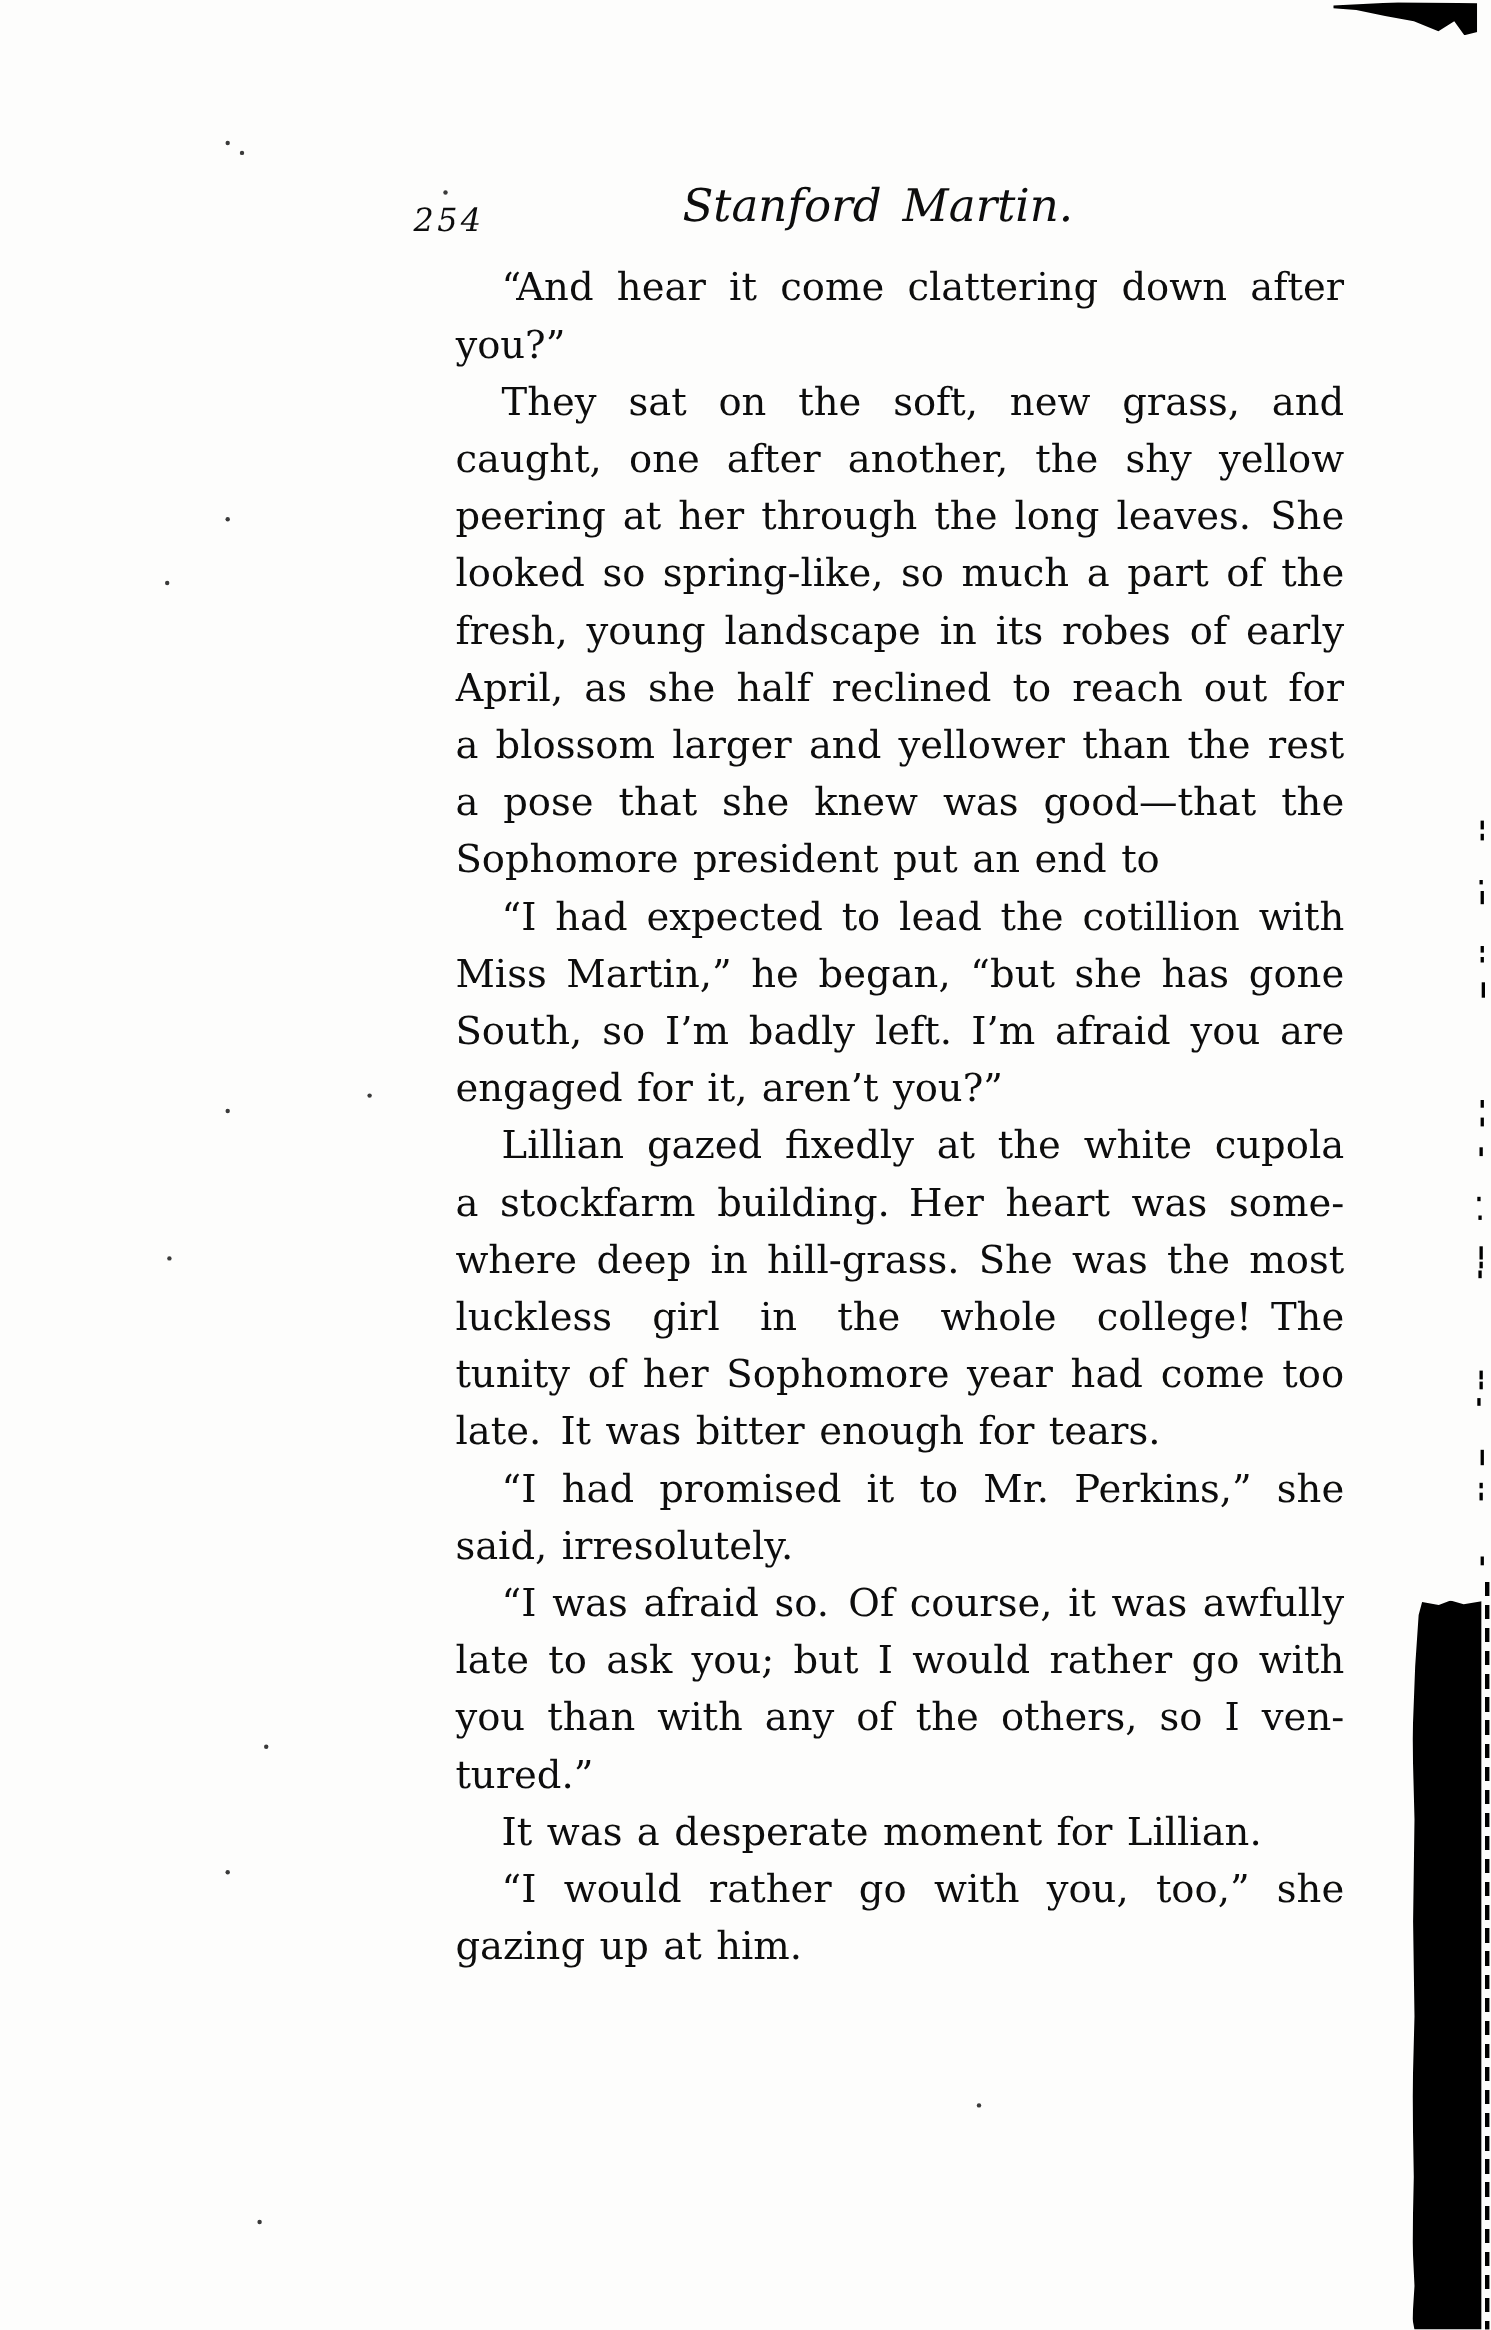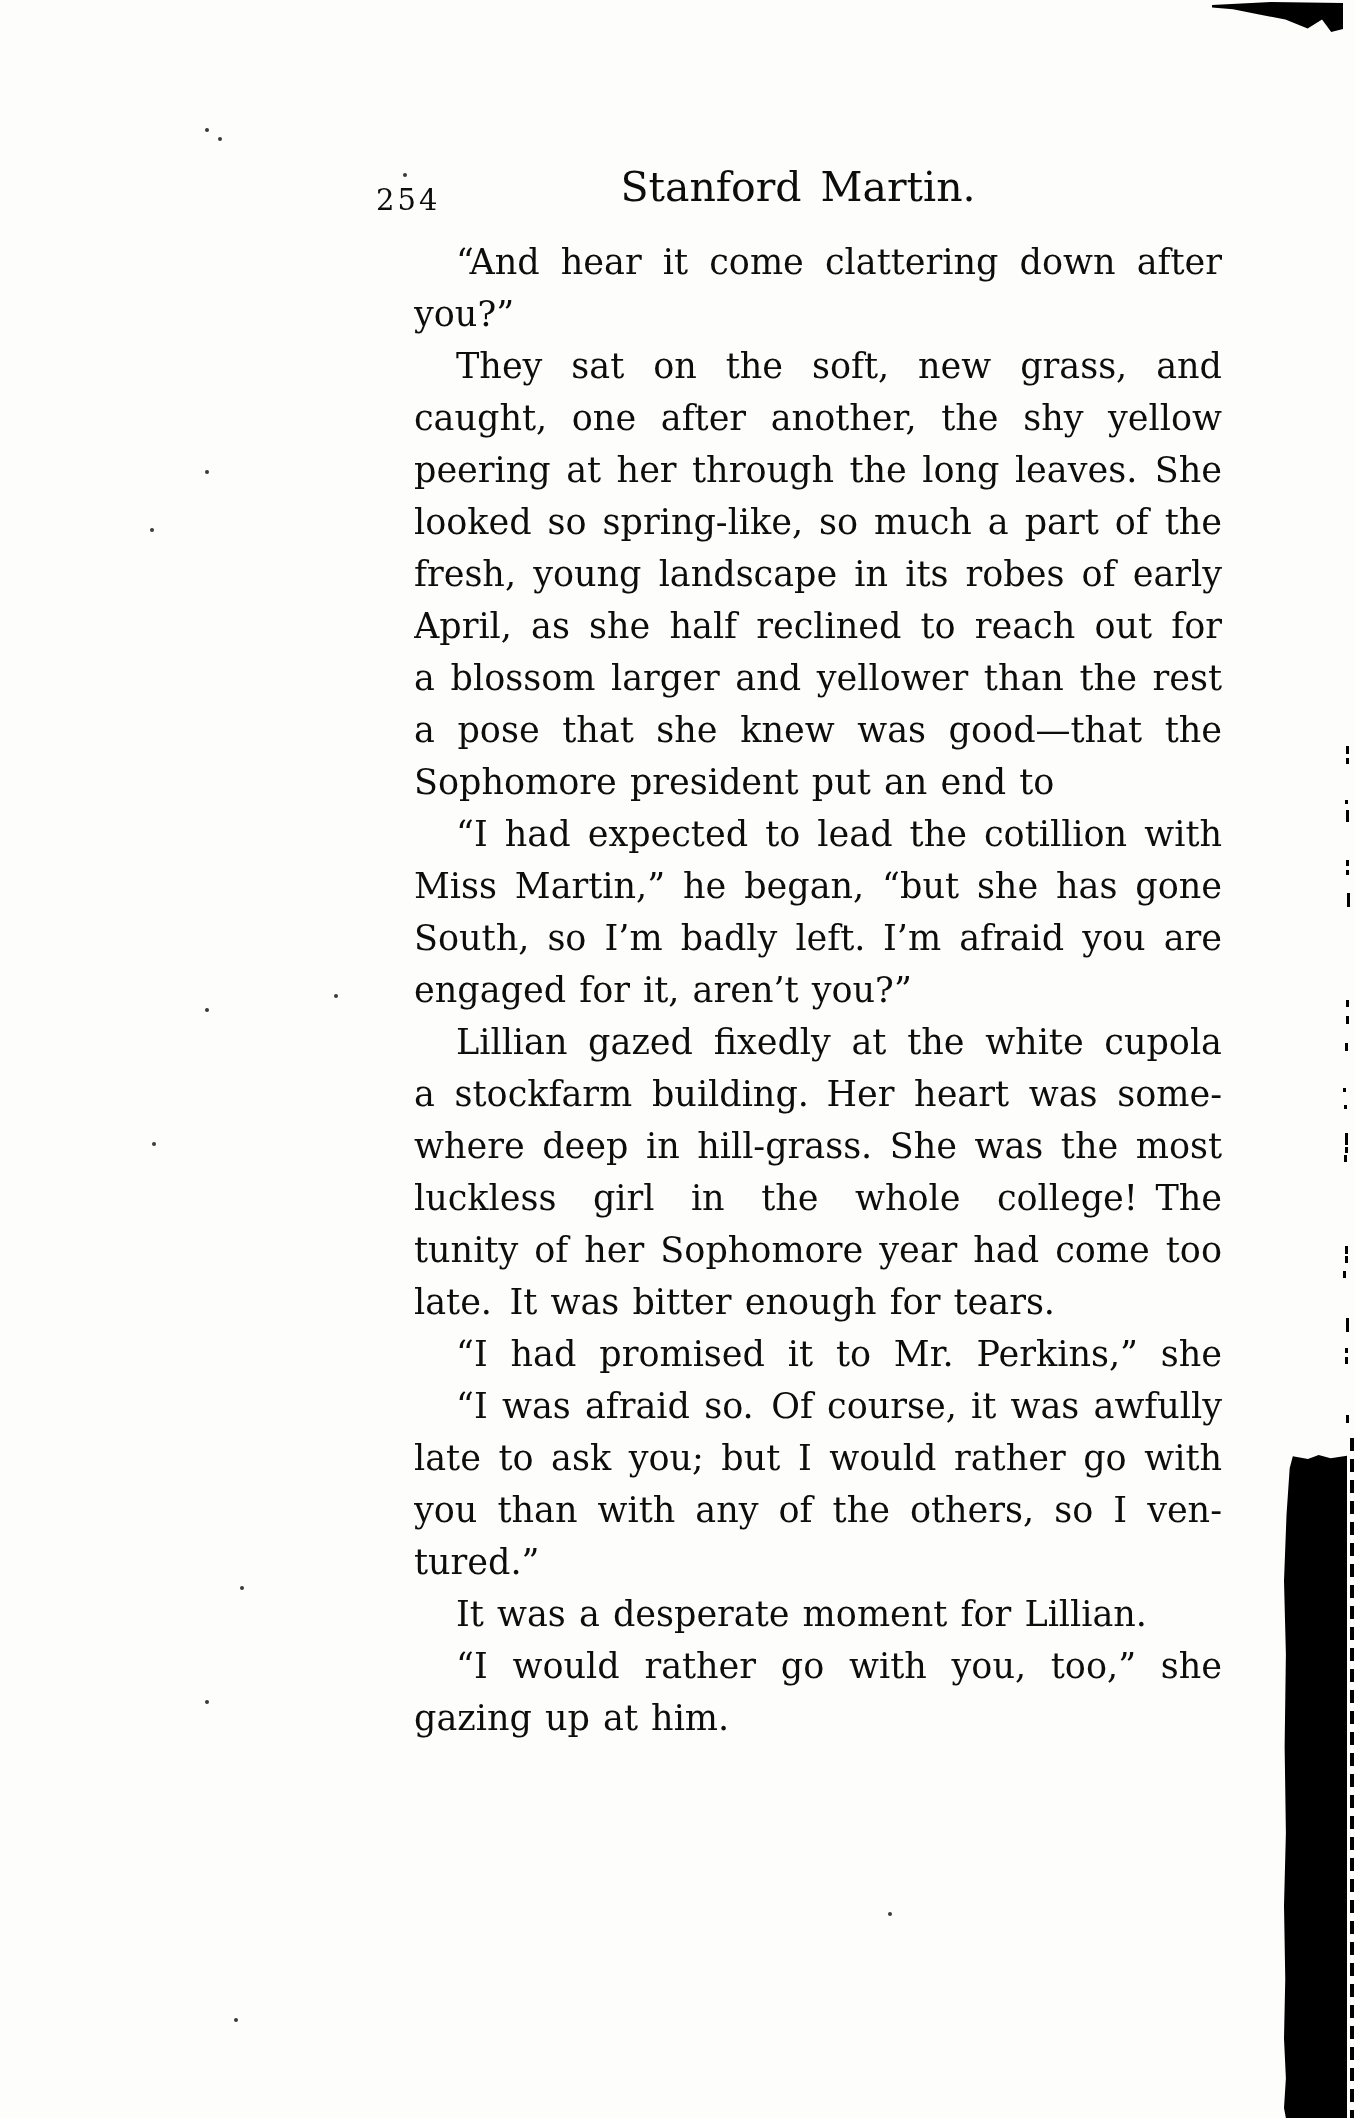--- a/index.html
+++ b/index.html
@@ -17,20 +17,21 @@
     color: #0d0d0d;
   }
 
   
   .running-head {
     position: absolute;
     left: 374px;
     top: 0;
     width: 848px;
     height: 230px;
+    font-style: italic;
   }
   .page-number {
     position: absolute;
     left: 2px;
     top: 186px;
     font-size: 29px;
     letter-spacing: 3px;
     line-height: 1;
   }
   .running-title {
@@ -143,20 +144,21 @@
       <div class="para">
         <div class="line indent">Lillian gazed fixedly at the white cupola on</div>
         <div class="line">a stockfarm building. Her heart was some-</div>
         <div class="line">where deep in hill-grass. She was the most</div>
         <div class="line">luckless girl in the whole college! The oppor-</div>
         <div class="line">tunity of her Sophomore year had come too</div>
         <div class="line last">late. It was bitter enough for tears.</div>
       </div>
       <div class="para">
         <div class="line indent">“I had promised it to Mr. Perkins,” she</div>
+        <div class="line last">said, irresolutely.</div>
       </div>
       <div class="para">
         <div class="line indent">“I was afraid so. Of course, it was awfully</div>
         <div class="line">late to ask you; but I would rather go with</div>
         <div class="line">you than with any of the others, so I ven-</div>
         <div class="line last">tured.”</div>
       </div>
       <div class="para">
         <div class="line indent last">It was a desperate moment for Lillian.</div>
       </div>

